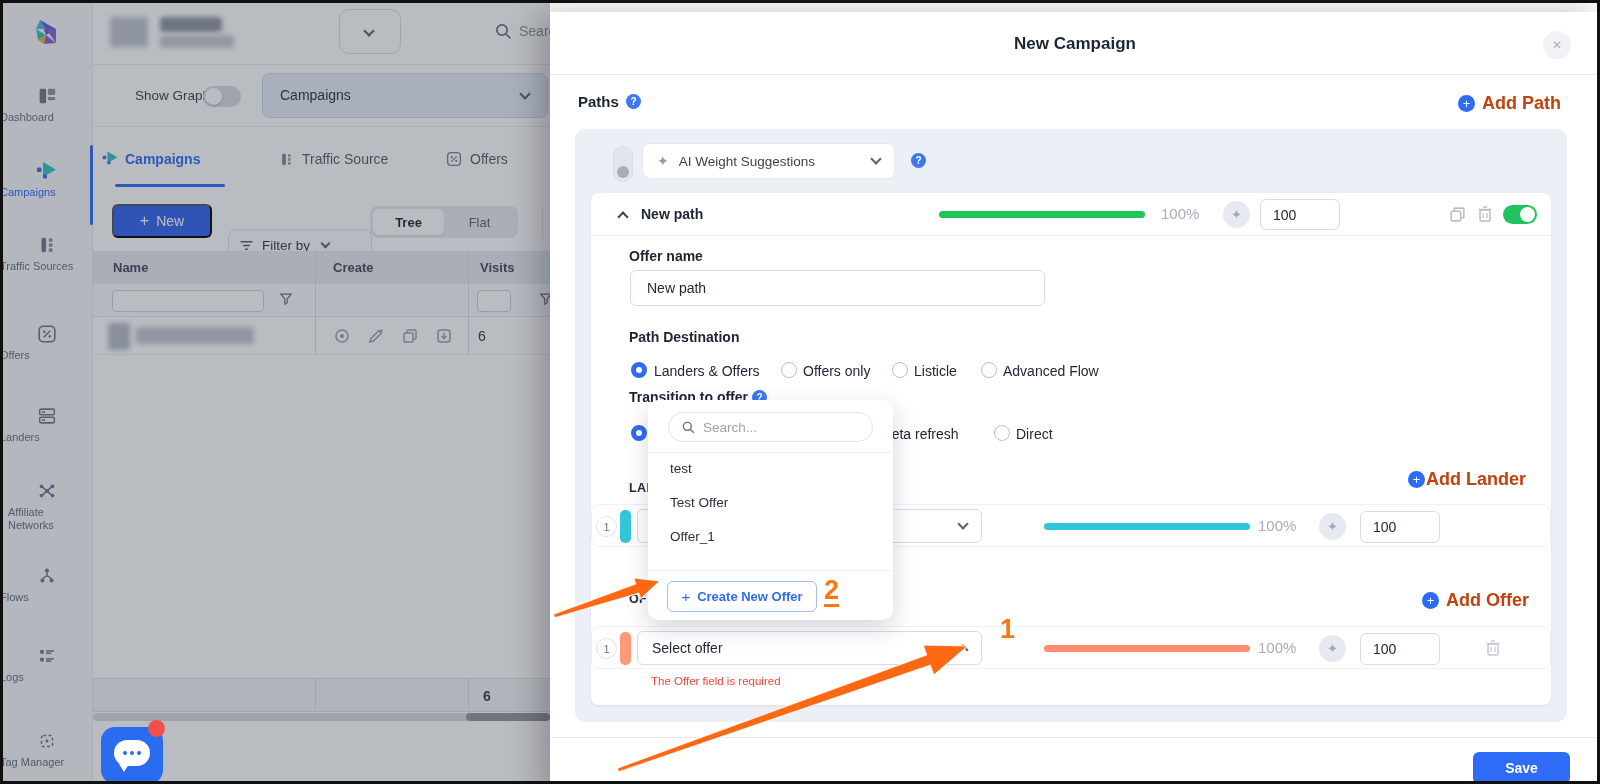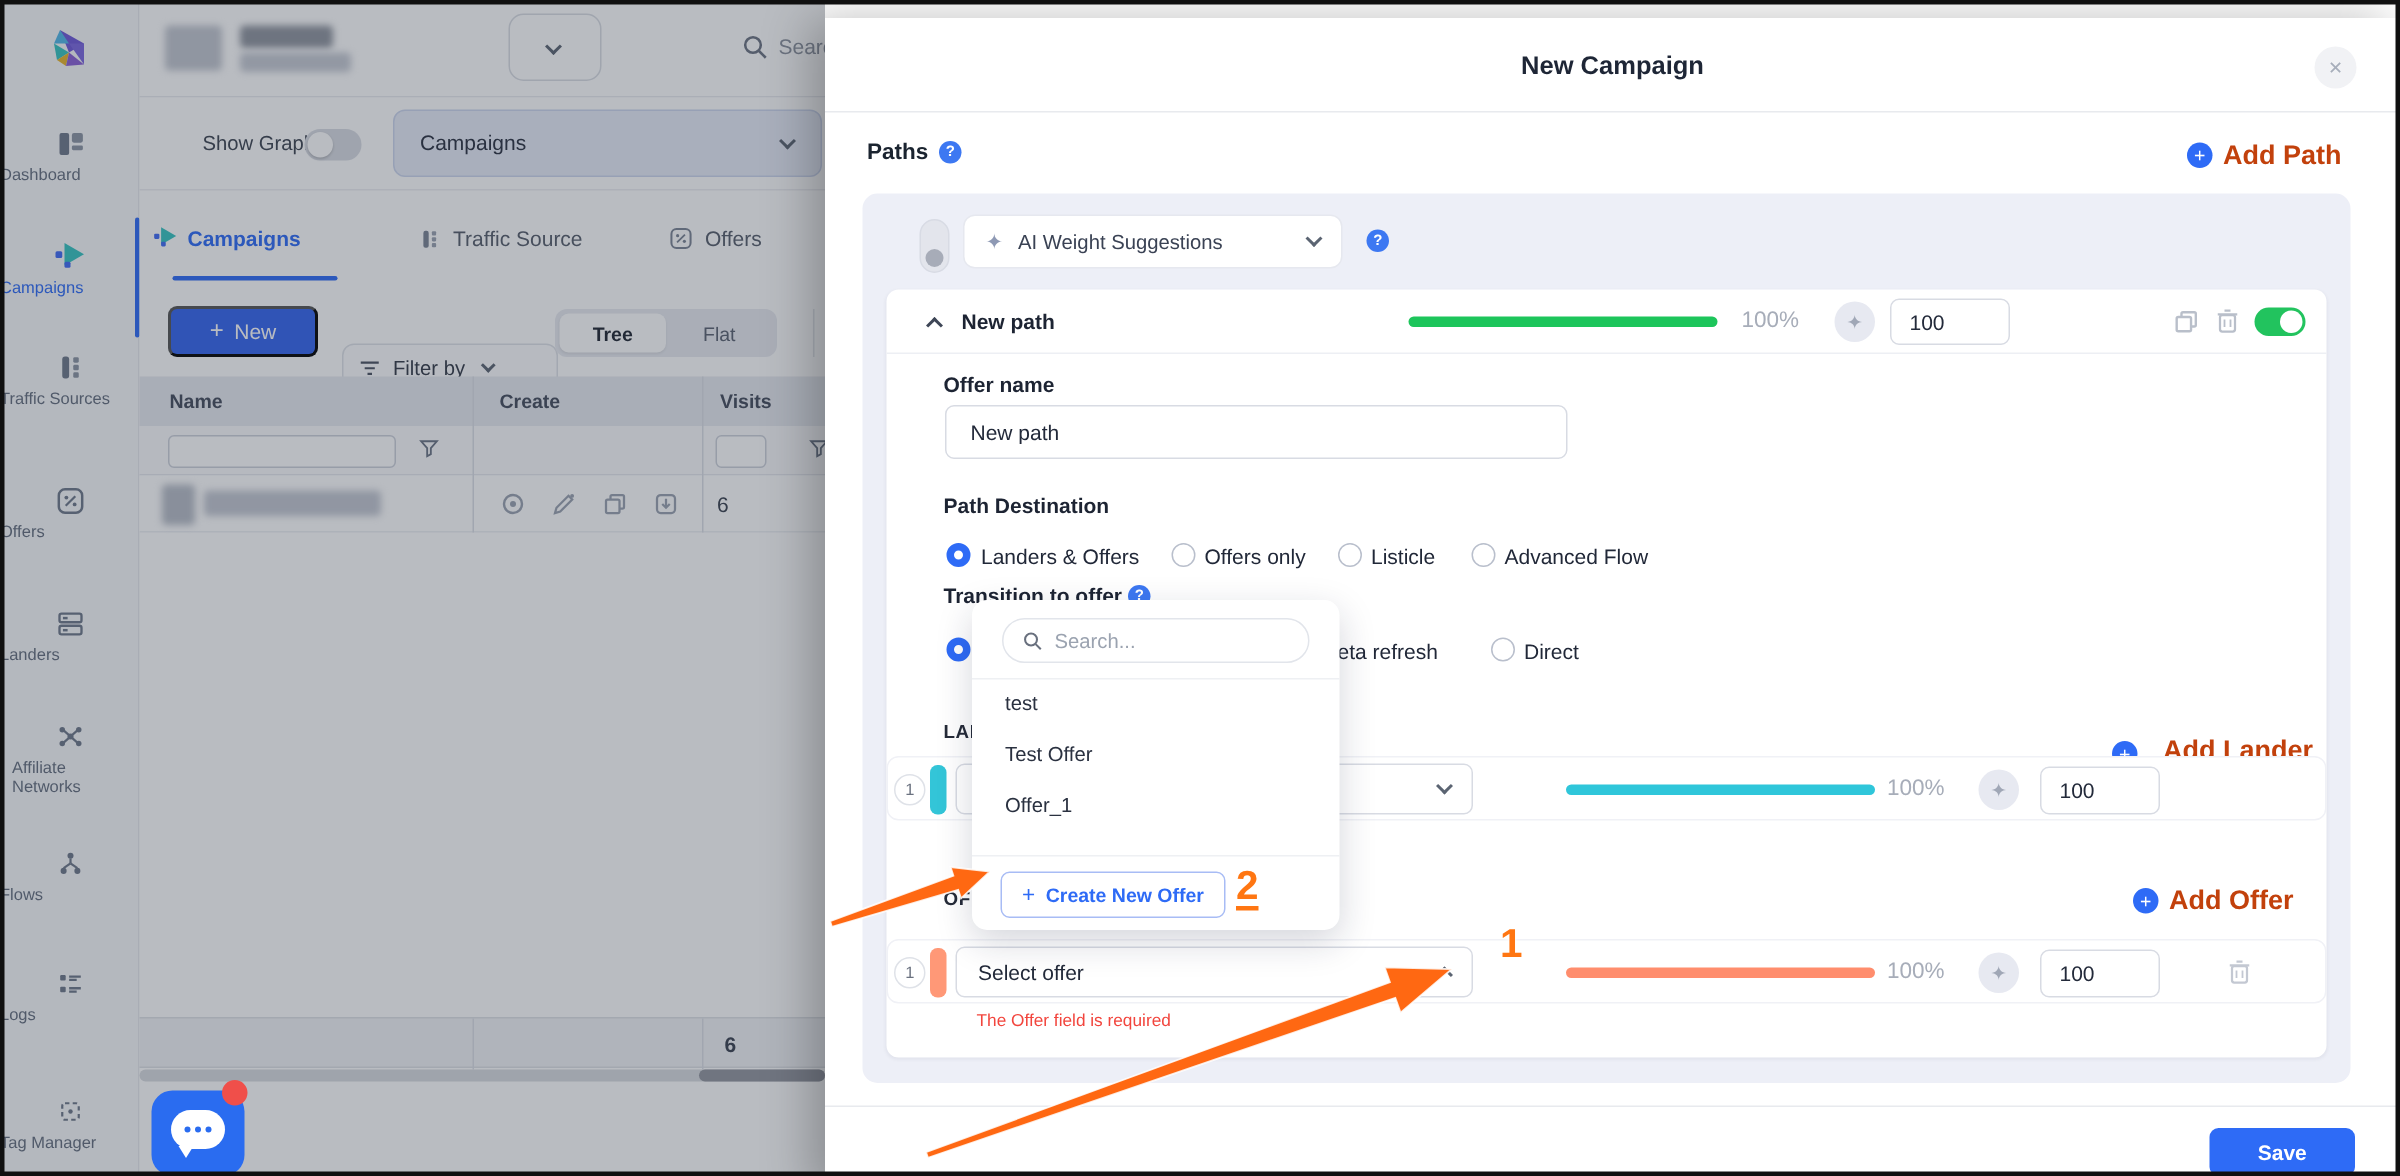--- a/index.html
+++ b/index.html
@@ -412,21 +412,21 @@
       <span class="flabel" style="left:38px;top:196px">Transition to offer</span>
       <span class="help-icon abs" style="left:161px;top:197px"></span>
       <span class="radio sel" style="left:40px;top:232px"></span>
       <span class="rlabel" style="left:63px;top:233px">Redirect</span>
       <span class="radio" style="left:271px;top:232px"></span>
       <span class="rlabel" style="left:289px;top:233px">Meta refresh</span>
       <span class="radio" style="left:403px;top:232px"></span>
       <span class="rlabel" style="left:425px;top:233px">Direct</span>
 
       <span class="sect" style="left:38px;top:288px">LANDERS</span>
-      <div class="abs" style="left:817px;top:297px;display:flex;align-items:flex-end;gap:17px">
+      <div class="abs" style="left:817px;top:276px;display:flex;align-items:center;gap:1px">
         <span class="plus-circle"></span>
         <span class="blue-link">Add Lander</span>
       </div>
       <div class="abs" style="left:0px;top:311px;width:960px;height:43px;background:#fff;border-radius:8px;border:1px solid #f0f1f6">
         <span class="rowbadge" style="left:4px;top:11px">1</span>
         <div class="colorbar" style="left:28px;top:5px;background:#33c5d8"></div>
         <div class="selbox" style="left:45px;top:4px">
           <span class="chev" style="margin-left:auto;margin-top:-4px"></span>
         </div>
         <div class="pbar" style="left:452px;top:18px;width:206px;background:#2fc6da"></div>

